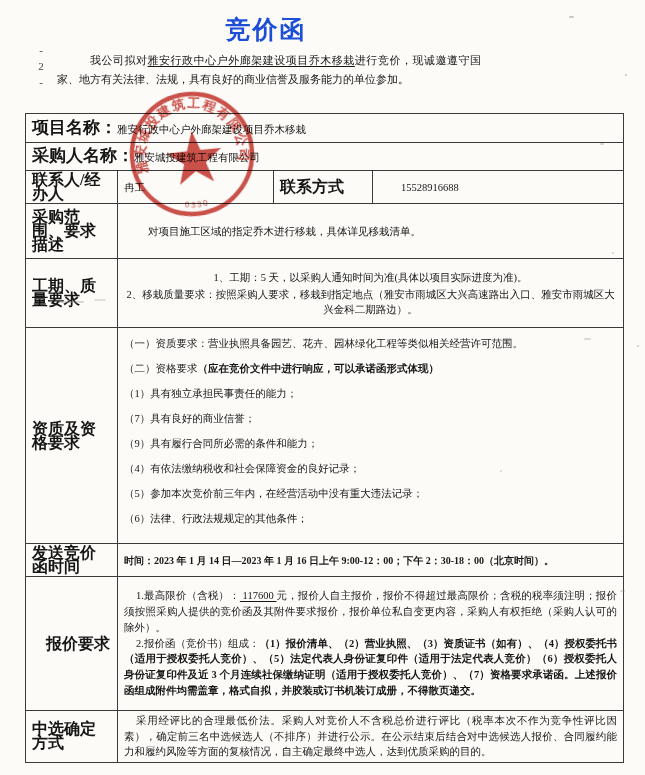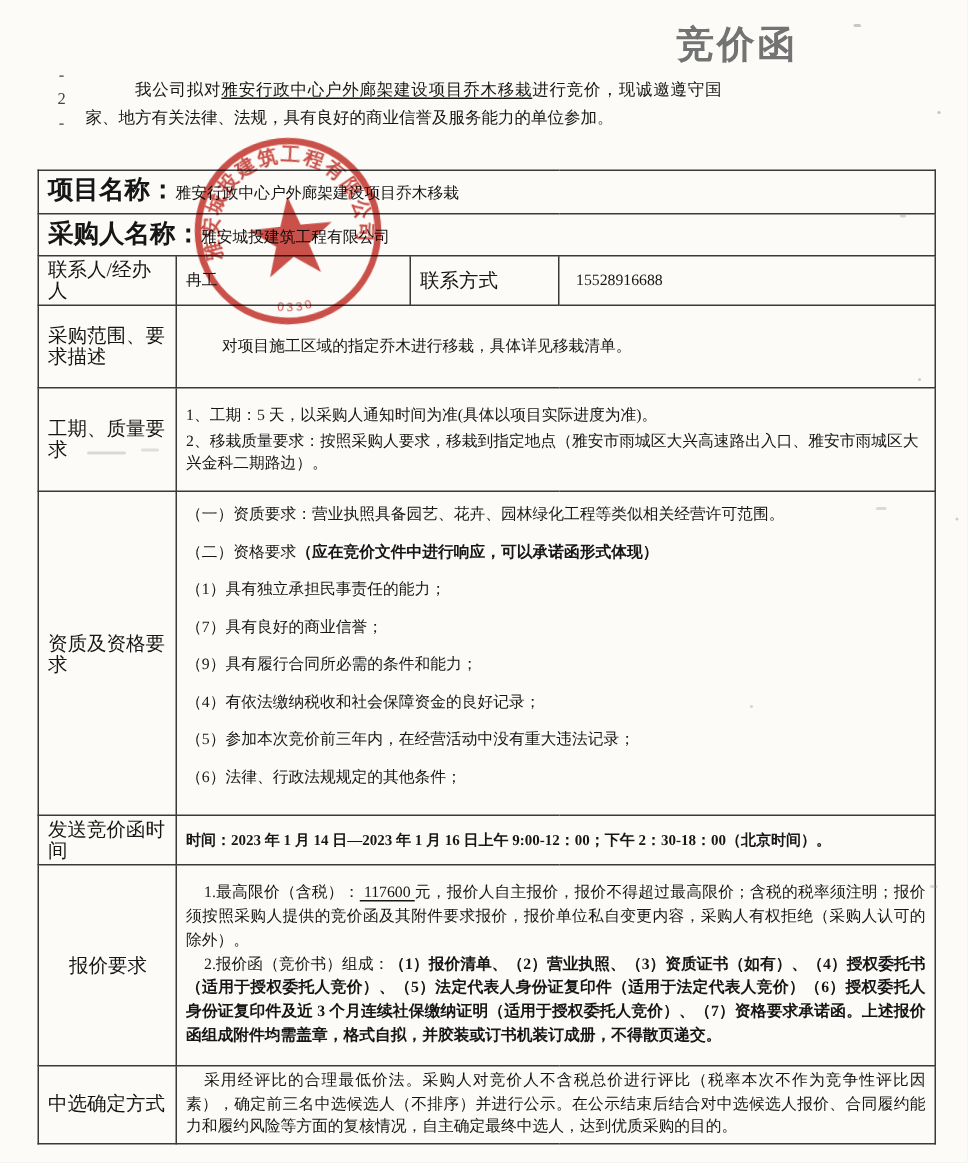--- a/index.html
+++ b/index.html
@@ -2,50 +2,50 @@
 <html><head>
 <meta charset="utf-8">
 <style>
   html,body{margin:0;padding:0;}
   body{width:645px;height:775px;background:#e9e9e9;}
   .page{
     position:relative;width:645px;height:775px;background:#fcfbf8;
     font-family:"Liberation Serif","DejaVu Serif",serif;color:#1c1c1c;overflow:hidden;
   }
   .title{
-    position:absolute;top:13px;left:0;width:532px;text-align:right;
-    font-size:25px;font-weight:bold;letter-spacing:2px;color:#737373;
+    position:absolute;top:13px;left:0;width:532px;text-align:center;
+    font-size:25px;font-weight:bold;letter-spacing:2px;color:#1d4ed8;
   }
   .pagenum{
     position:absolute;left:33px;top:42px;width:16px;text-align:center;
     font-size:11px;line-height:16px;color:#444;white-space:pre-line;
   }
   .intro{
     position:absolute;left:57px;top:51px;width:424px;
     font-size:11px;line-height:19px;text-align:justify;text-indent:33px;color:#161616;
   }
   .intro u{text-underline-offset:2px;}
   table.bid{
     position:absolute;left:25px;top:113px;width:598px;
     border-collapse:collapse;table-layout:fixed;
     font-size:10.5px;line-height:15px;color:#161616;
   }
   table.bid td{
     border:1px solid #3a3a3a;padding:2px 6px;vertical-align:middle;
     word-break:break-all;overflow:hidden;
   }
-  td.lbl{font-weight:normal;font-size:13px;padding-left:7px;line-height:14px;margin-top:16px;}
+  td.lbl{font-weight:bold;font-size:16px;padding-left:7px;line-height:14px;margin-top:16px;}
   .inline-lbl{font-weight:bold;font-size:17px;}
   .r1{height:29px}.r2{height:28px}.r3{height:27px}.r4{height:55px}
   .r5{height:69px}.r6{height:216px}.r7{height:26px}.r8{height:134px}.r9{height:49px}
   .scope-cell{vertical-align:top;padding-top:8px;text-indent:24px;}
   .qual-cell{padding:8px 4px 4px 33px;vertical-align:top;}
   .qual-cell p{margin:0 0 10px 0;}
   .qual-bold{font-weight:bold;}
-  .sched-cell p{margin:0;padding:1px 0;}
+  .sched-cell p{margin:0;padding:1px 0;text-align:center;}
   .time-cell{font-weight:bold;font-size:10px;}
   .quote-cell{padding:4px 8px;line-height:15.8px;vertical-align:middle;}
   .quote-cell p{margin:0;text-indent:12px;text-align:justify;}
   .price-underline{text-decoration:underline;text-underline-offset:2px;font-family:Liberation Serif, serif;}
   .award-cell{line-height:15.5px;}
   .award-cell p{margin:0;text-indent:12px;text-align:justify;}
   .seal{
     position:absolute;left:124px;top:86px;width:136px;height:136px;
     mix-blend-mode:multiply;opacity:.82;transform:rotate(-6deg);
     filter:blur(.2px);pointer-events:none;
@@ -77,21 +77,21 @@
         <tr class="r1">
       <td colspan="4"><span class="inline-lbl">项目名称：</span><span>雅安行政中心户外廊架建设项目乔木移栽</span></td>
     </tr>
     <tr class="r2">
       <td colspan="4"><span class="inline-lbl">采购人名称：</span><span>雅安城投建筑工程有限公司</span></td>
     </tr>
     <tr class="r3">
       <td class="lbl">联系人/经办人</td>
       <td>冉工</td>
       <td class="lbl">联系方式</td>
-      <td style="padding-left:11px">15528916688</td>
+      <td style="padding-left:28px">15528916688</td>
     </tr>
     <tr class="r4">
       <td class="lbl">采购范围、要求描述</td>
       <td colspan="3" class="scope-cell">对项目施工区域的指定乔木进行移栽，具体详见移栽清单。</td>
     </tr>
     <tr class="r5">
       <td class="lbl">工期、质量要求</td>
       <td colspan="3" class="sched-cell">
         <p>1、工期：5 天，以采购人通知时间为准(具体以项目实际进度为准)。</p>
         <p>2、移栽质量要求：按照采购人要求，移栽到指定地点（雅安市雨城区大兴高速路出入口、雅安市雨城区大兴金科二期路边）。</p>

